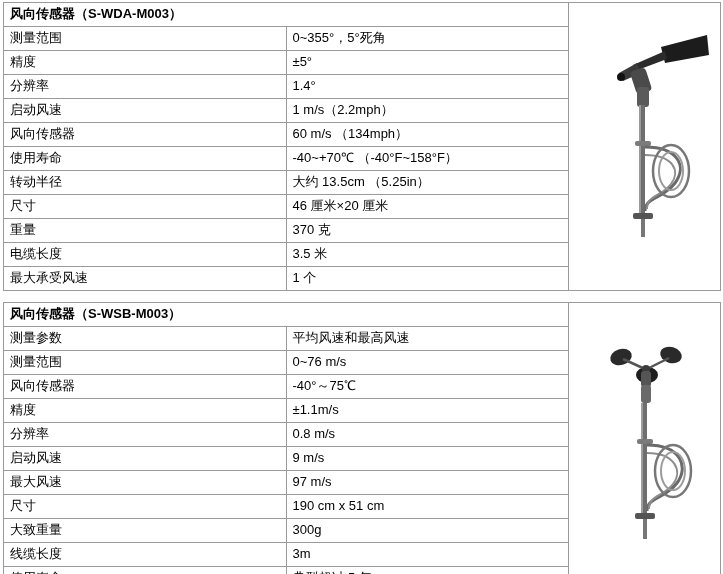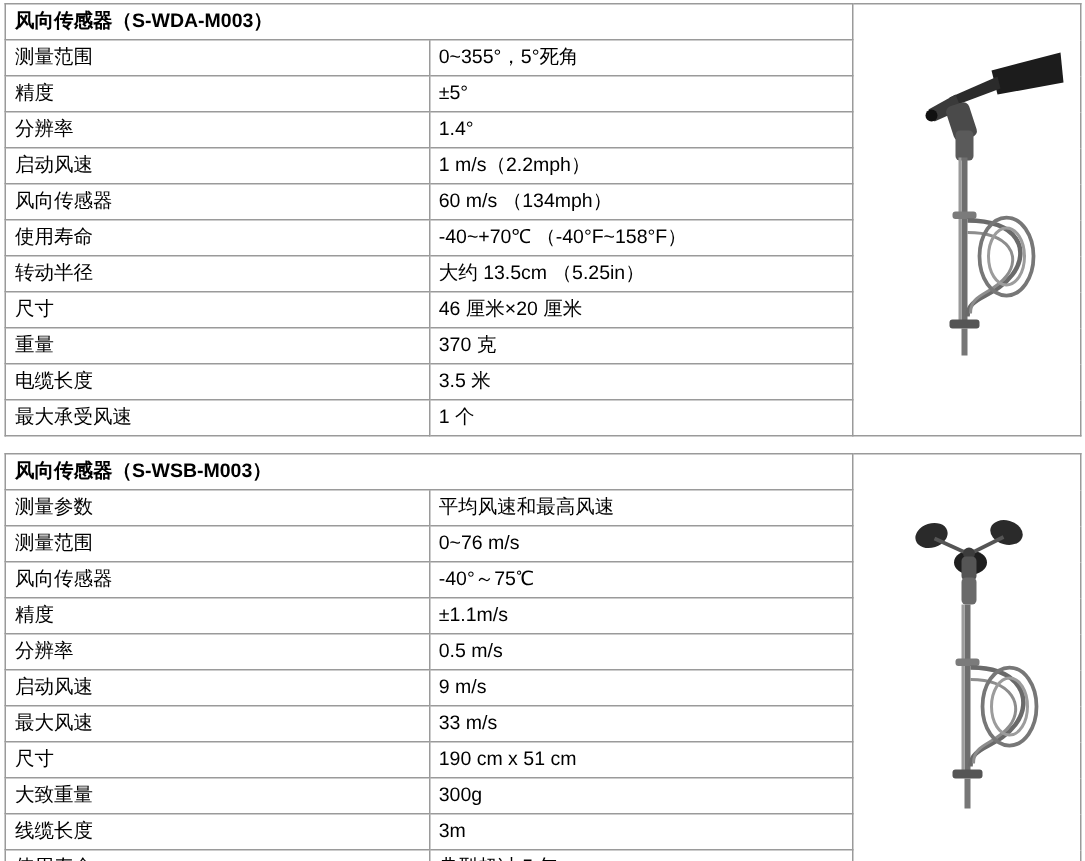--- a/index.html
+++ b/index.html
@@ -193,29 +193,29 @@
     <tr>
       <td class="label">风向传感器</td>
       <td class="value">-40°～75℃</td>
     </tr>
     <tr>
       <td class="label">精度</td>
       <td class="value">±1.1m/s</td>
     </tr>
     <tr>
       <td class="label">分辨率</td>
-      <td class="value">0.5 m/s</td>
+      <td class="value">0.8 m/s</td>
     </tr>
     <tr>
       <td class="label">启动风速</td>
       <td class="value">9 m/s</td>
     </tr>
     <tr>
       <td class="label">最大风速</td>
-      <td class="value">33 m/s</td>
+      <td class="value">97 m/s</td>
     </tr>
     <tr>
       <td class="label">尺寸</td>
       <td class="value">190 cm x 51 cm</td>
     </tr>
     <tr>
       <td class="label">大致重量</td>
       <td class="value">300g</td>
     </tr>
     <tr>

